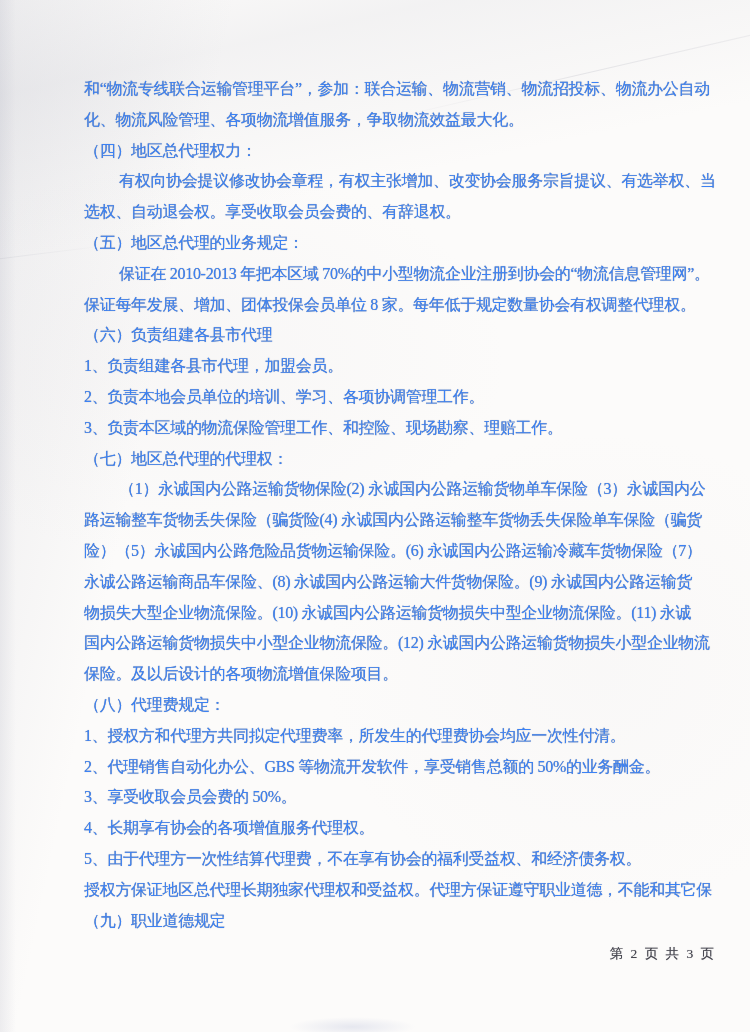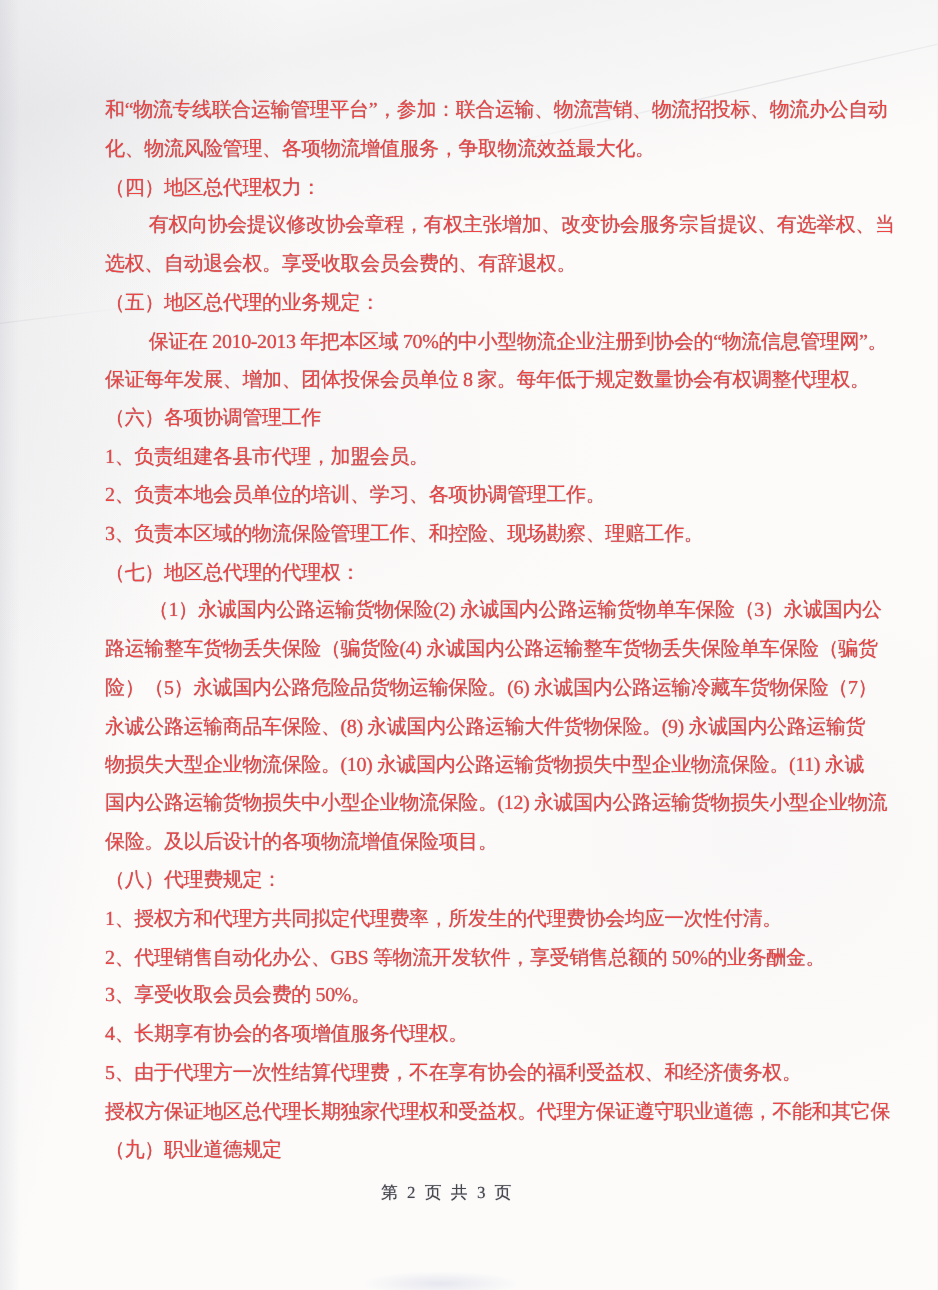--- a/index.html
+++ b/index.html
@@ -50,32 +50,32 @@
     pointer-events: none;
   }
   .textblock {
     position: absolute;
     left: 84px;
     top: 74px;
     width: 622px;
     font-size: 16px;
     line-height: 30.8px;
     letter-spacing: -0.3px;
-    color: #ef4444;
+    color: #3b82f6;
     text-shadow: 0 0 0.7px rgba(58,58,70,0.65);
     white-space: nowrap;
   }
   .line { height: 30.8px; }
   .line.indent { text-indent: 35px; }
   .footer {
     position: absolute;
     left: 0;
     top: 945px;
     width: 716px;
-    text-align: center;
+    text-align: right;
     font-size: 13.5px;
     letter-spacing: 2px;
     color: #474750;
     text-shadow: 0 0 0.7px rgba(60,60,72,0.6);
   }
 </style>
 </head>
 <body>
 
 <div class="page">
@@ -85,21 +85,21 @@
 
   <div class="textblock">
     <div class="line">和“物流专线联合运输管理平台”，参加：联合运输、物流营销、物流招投标、物流办公自动</div>
     <div class="line">化、物流风险管理、各项物流增值服务，争取物流效益最大化。</div>
     <div class="line">（四）地区总代理权力：</div>
     <div class="line indent">有权向协会提议修改协会章程，有权主张增加、改变协会服务宗旨提议、有选举权、当</div>
     <div class="line">选权、自动退会权。享受收取会员会费的、有辞退权。</div>
     <div class="line">（五）地区总代理的业务规定：</div>
     <div class="line indent">保证在 2010-2013 年把本区域 70%的中小型物流企业注册到协会的“物流信息管理网”。</div>
     <div class="line">保证每年发展、增加、团体投保会员单位 8 家。每年低于规定数量协会有权调整代理权。</div>
-    <div class="line">（六）各项协调管理工作</div>
+    <div class="line">（六）负责组建各县市代理</div>
     <div class="line">1、负责组建各县市代理，加盟会员。</div>
     <div class="line">2、负责本地会员单位的培训、学习、各项协调管理工作。</div>
     <div class="line">3、负责本区域的物流保险管理工作、和控险、现场勘察、理赔工作。</div>
     <div class="line">（七）地区总代理的代理权：</div>
     <div class="line indent">（1）永诚国内公路运输货物保险(2) 永诚国内公路运输货物单车保险（3）永诚国内公</div>
     <div class="line">路运输整车货物丢失保险（骗货险(4) 永诚国内公路运输整车货物丢失保险单车保险（骗货</div>
     <div class="line">险）（5）永诚国内公路危险品货物运输保险。(6) 永诚国内公路运输冷藏车货物保险（7）</div>
     <div class="line">永诚公路运输商品车保险、(8) 永诚国内公路运输大件货物保险。(9) 永诚国内公路运输货</div>
     <div class="line">物损失大型企业物流保险。(10) 永诚国内公路运输货物损失中型企业物流保险。(11) 永诚</div>
     <div class="line">国内公路运输货物损失中小型企业物流保险。(12) 永诚国内公路运输货物损失小型企业物流</div>

